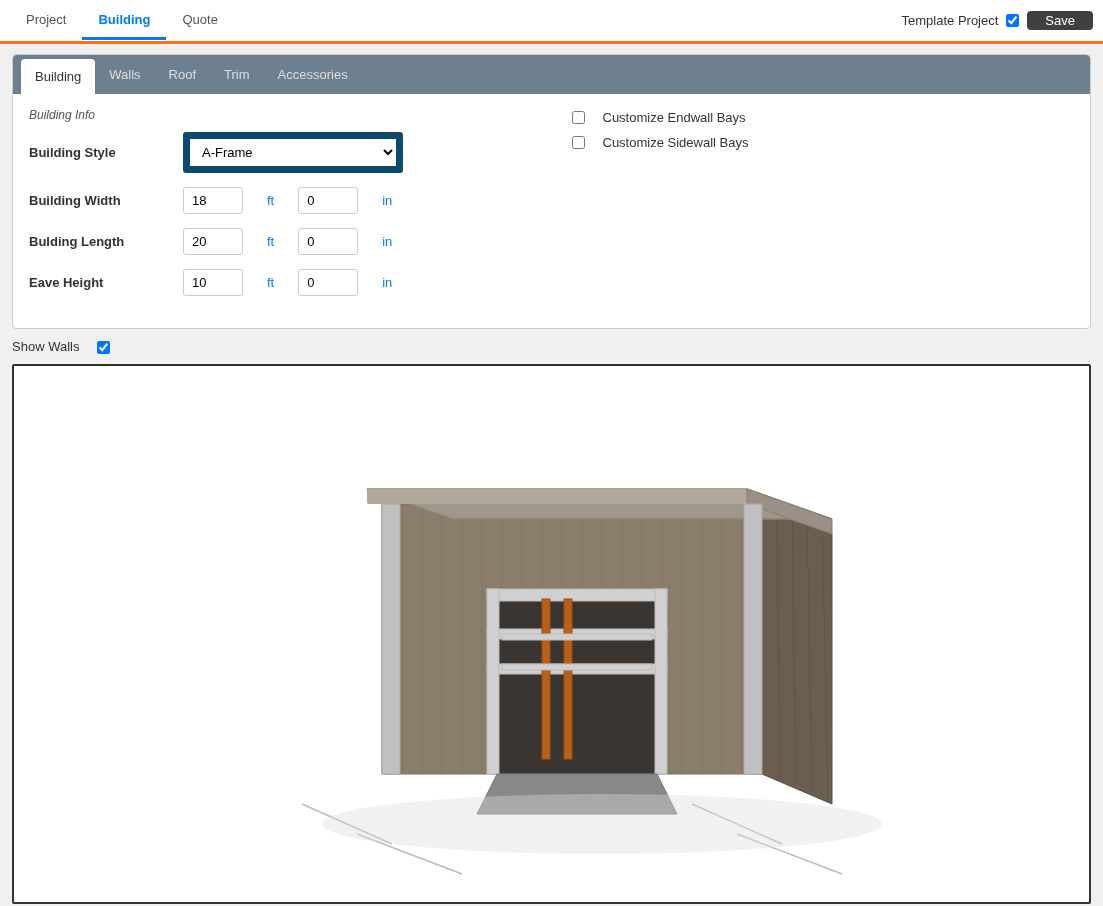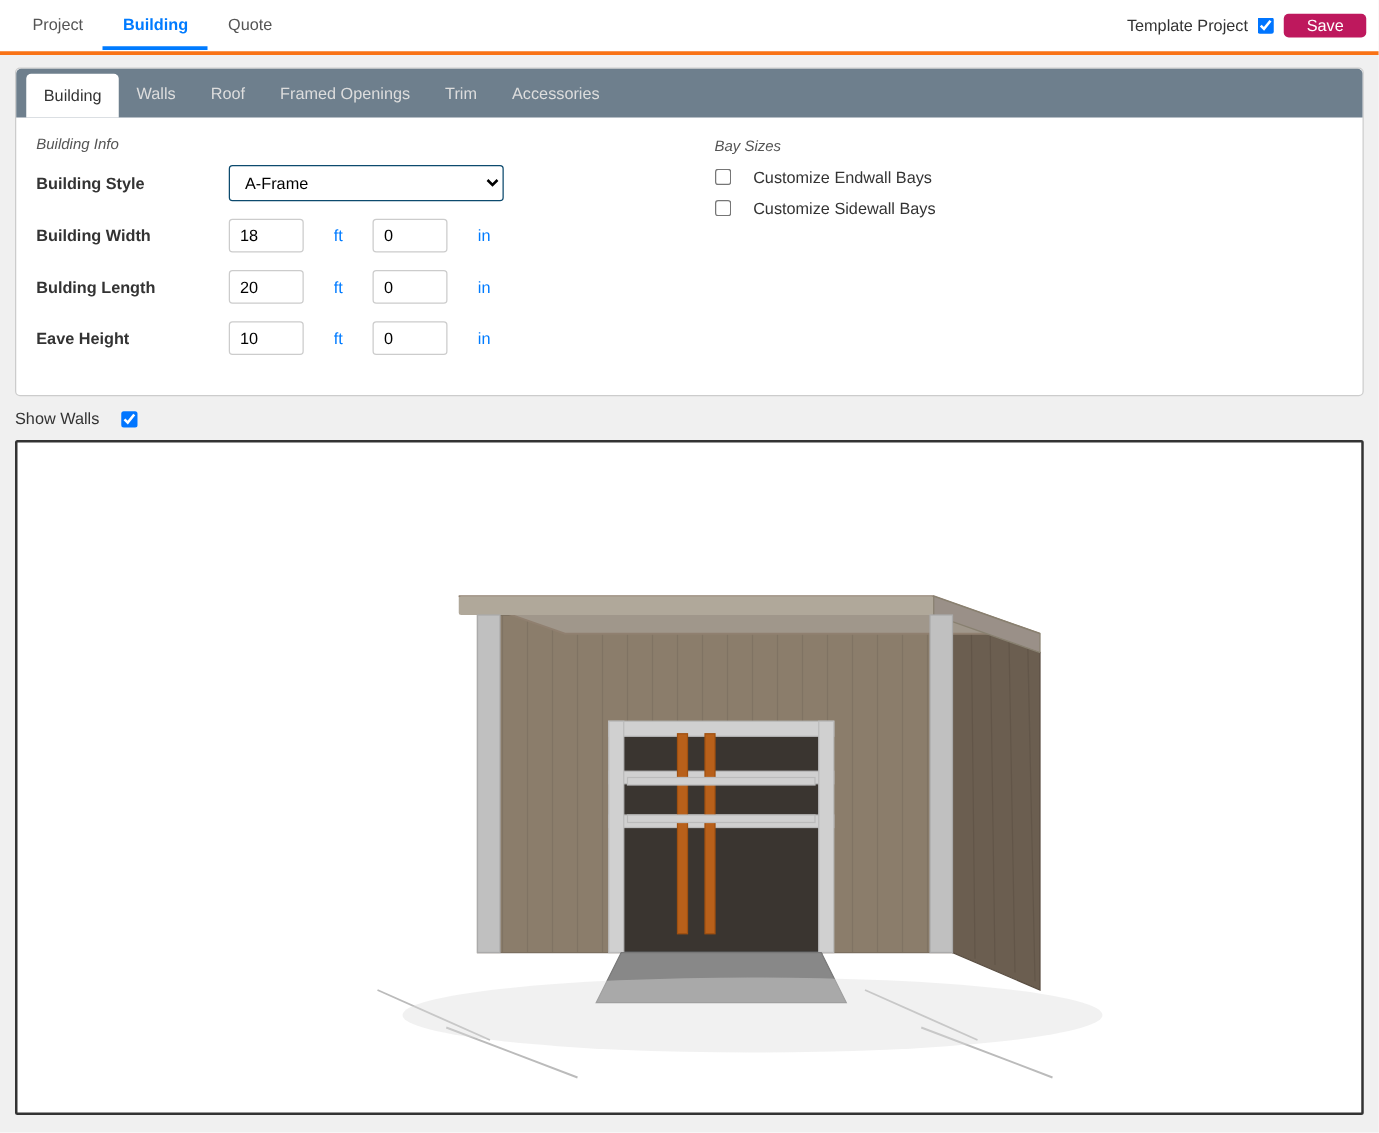--- a/index.html
+++ b/index.html
@@ -36,21 +36,21 @@
       margin-left: auto;
       display: flex;
       align-items: center;
       gap: 8px;
     }
     .template-label {
       font-size: 13px;
       color: #333;
     }
     .save-btn {
-      background: #be185d;
+      background: #404040;
       color: #fff;
       border: none;
       border-radius: 4px;
       padding: 2px 18px;
       font-size: 13px;
       cursor: pointer;
     }
 
     
     .main-content {
@@ -113,21 +113,21 @@
     }
     .form-label {
       width: 130px;
       font-weight: bold;
       font-size: 13px;
       color: #333;
     }
     .form-select {
       width: 220px;
       padding: 5px 8px;
-      border: 1px solid #0c4a6e;
+      border: 7px solid #0c4a6e;
       border-radius: 3px;
       font-size: 13px;
       background: #fff;
       cursor: pointer;
     }
     .form-input {
       width: 60px;
       padding: 5px 8px;
       border: 1px solid #ccc;
       border-radius: 3px;
@@ -209,21 +209,20 @@
 </div>
 
 <div class="main-content">
 
   <div class="config-card">
 
     <div class="sub-tabs">
       <button class="sub-tab active">Building</button>
       <button class="sub-tab">Walls</button>
       <button class="sub-tab">Roof</button>
-      <button class="sub-tab">Framed Openings</button>
       <button class="sub-tab">Trim</button>
       <button class="sub-tab">Accessories</button>
     </div>
 
     <div class="form-area">
 
       <div class="form-left">
         <div class="section-title">Building Info</div>
 
         <div class="form-row">
@@ -254,21 +253,20 @@
         <div class="form-row">
           <span class="form-label">Eave Height</span>
           <input class="form-input" type="text" value="10" style="">
           <span class="unit-label">ft</span>
           <input class="form-input" type="text" value="0" style="">
           <span class="unit-label">in</span>
         </div>
       </div>
 
       <div class="form-right bay-sizes">
-        <div class="section-title">Bay Sizes</div>
 
         <div class="checkbox-row">
           <input type="checkbox" style="">
           <span class="checkbox-label">Customize Endwall Bays</span>
         </div>
 
         <div class="checkbox-row">
           <input type="checkbox" style="">
           <span class="checkbox-label">Customize Sidewall Bays</span>
         </div>

